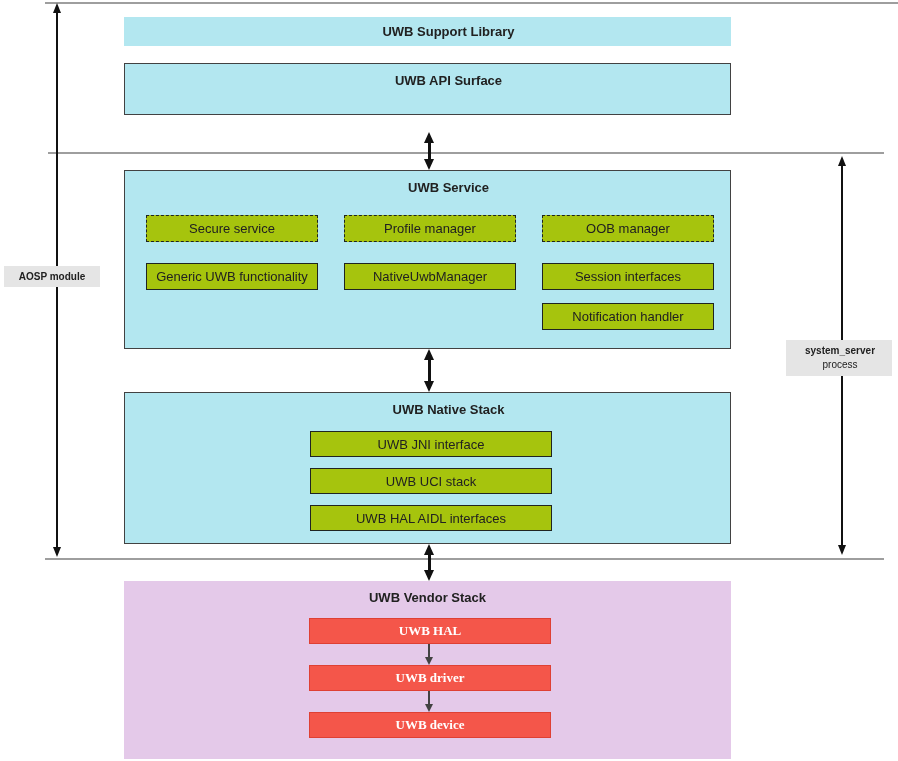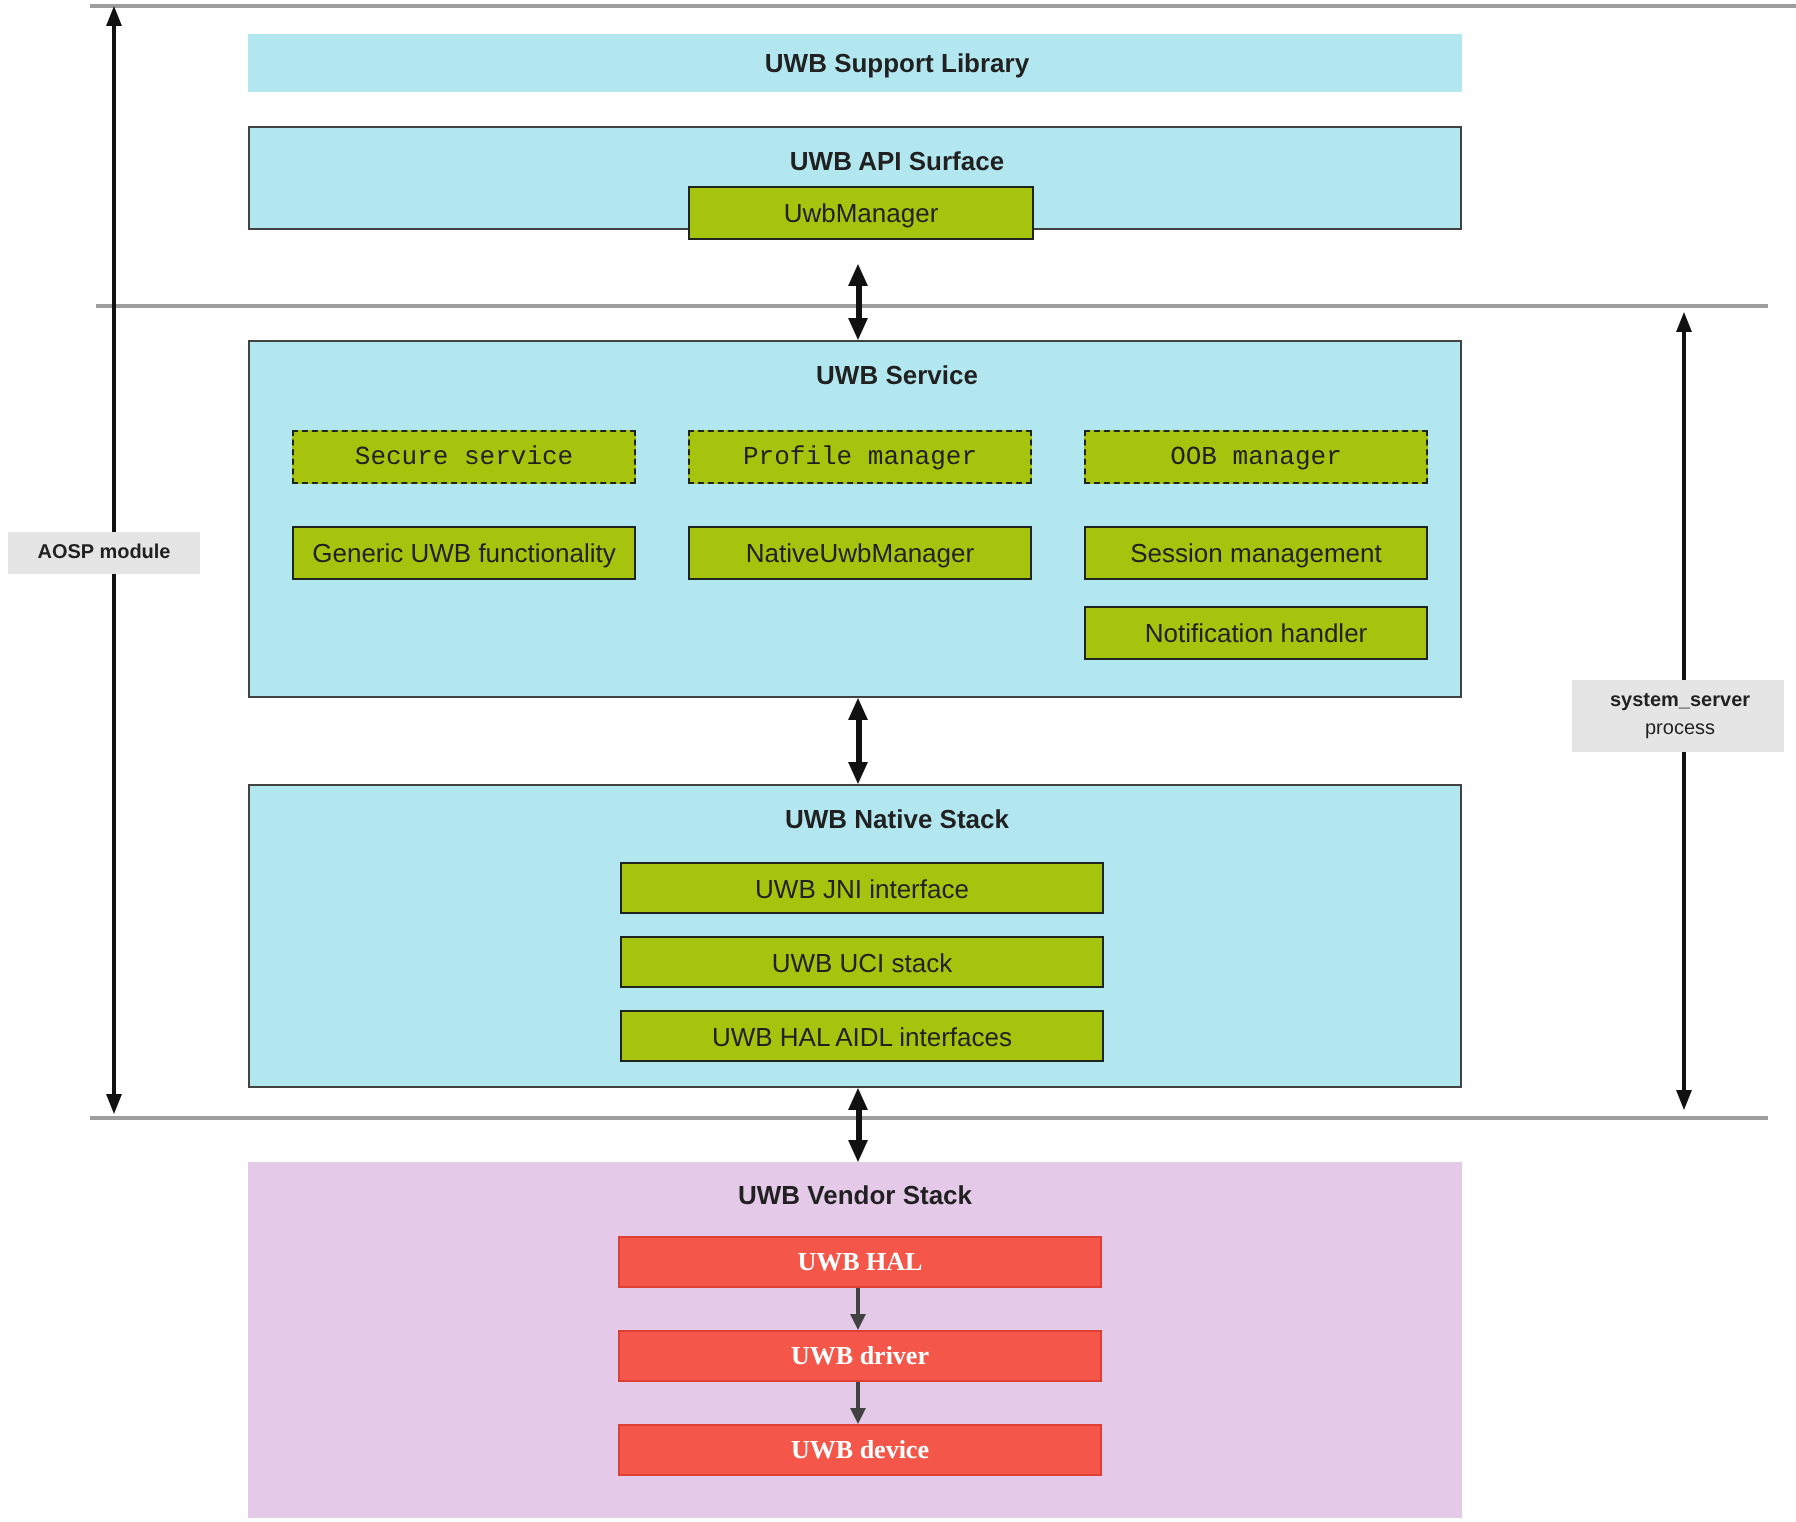--- a/index.html
+++ b/index.html
@@ -37,21 +37,21 @@
   }
   .chip.dashed { border-style:dashed; }
   .chip.red {
     background:var(--c-red,#f4564a); border-color:var(--c-red_border,#de4034);
     color:var(--c-text_white,#ffffff); font-weight:bold;font-family:Liberation Serif, serif;
   }
 
   
   .svc { width:172px; height:27px; }
   .svc.c1 { left:21px; }  .svc.c2 { left:219px; }  .svc.c3 { left:417px; }
-  .svc.r1 { top:44px;font-family:Liberation Mono, monospace; }   .svc.r2 { top:92px;text-align:right; }    .svc.r3 { top:132px; }
+  .svc.r1 { top:44px; }   .svc.r2 { top:92px;text-align:right; }    .svc.r3 { top:132px; }
 
   
   #uwbmanager-chip { left:219px; top:29px; width:173px; height:27px; }
 
   
   .stackchip { left:185px; width:242px; height:26px; }
   #jni-chip  { top:38px; }  #uci-chip { top:75px; }  #aidl-chip { top:112px; }
   #hal-chip  { top:37px; }  #driver-chip { top:84px; } #device-chip { top:131px; }
 
   
@@ -111,39 +111,38 @@
     <span class="bold-line">system_server</span>
     <span class="sub-line">process</span>
   </div>
 
   <div class="bigbox cyan" id="support-library-box">
     <div class="box-title">UWB Support Library</div>
   </div>
 
   <div class="bigbox cyan bordered" id="api-surface-box">
     <div class="box-title">UWB API Surface</div>
-    <div class="chip" id="uwbmanager-chip">UwbManager</div>
   </div>
 
   <div class="varrow thick" id="arrow-api-service">
     <div class="stem"></div>
     <div class="ah up"></div>
     <div class="ah down"></div>
   </div>
 
   <div class="bigbox cyan bordered" id="service-box">
     <div class="box-title">UWB Service</div>
 
     <div class="chip dashed svc c1 r1">Secure service</div>
     <div class="chip dashed svc c2 r1">Profile manager</div>
     <div class="chip dashed svc c3 r1">OOB manager</div>
 
     <div class="chip svc c1 r2">Generic UWB functionality</div>
     <div class="chip svc c2 r2">NativeUwbManager</div>
-    <div class="chip svc c3 r2">Session management</div>
+    <div class="chip svc c3 r2">Session interfaces</div>
 
     <div class="chip svc c3 r3">Notification handler</div>
   </div>
 
   <div class="varrow thick" id="arrow-service-native">
     <div class="stem"></div>
     <div class="ah up"></div>
     <div class="ah down"></div>
   </div>
 

